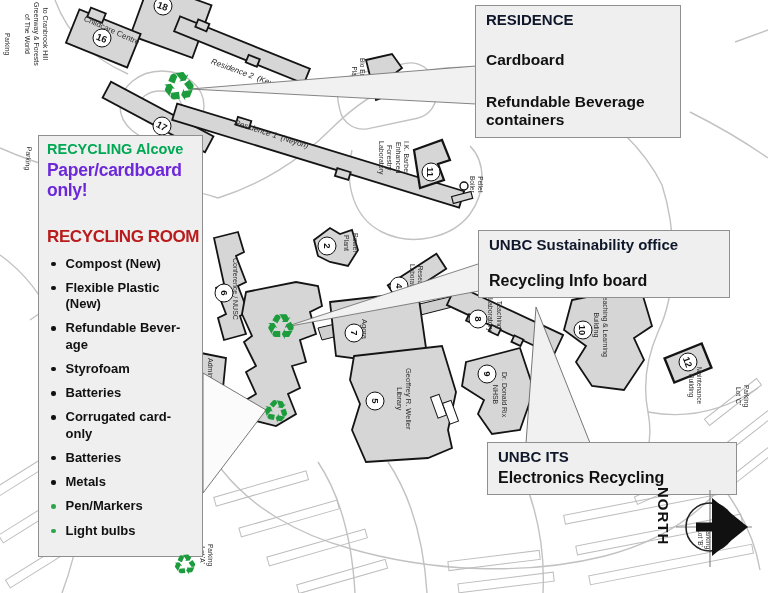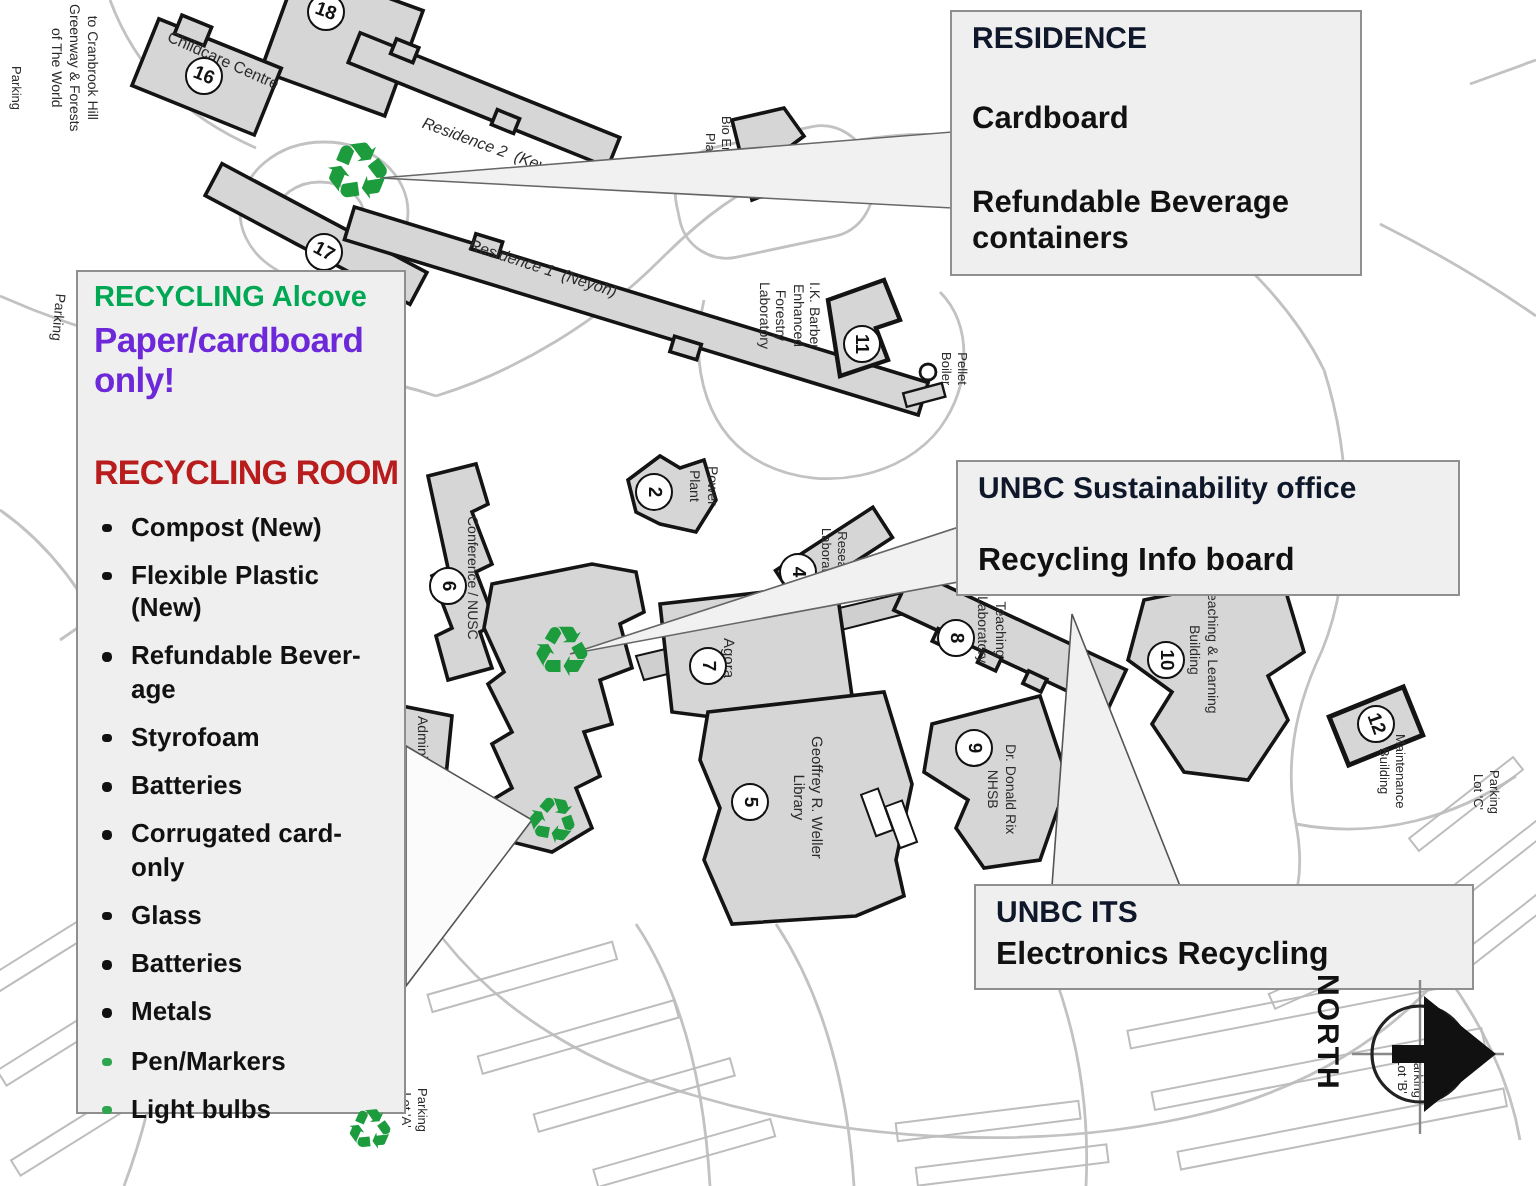--- a/index.html
+++ b/index.html
@@ -265,24 +265,20 @@
         <span class="dot"></span>
         <span class="txt">Batteries</span>
       </div>
     <div class="r-item">
         <span class="dot"></span>
         <span class="txt">Corrugated card-
 only</span>
       </div>
     <div class="r-item">
         <span class="dot"></span>
-        <span class="txt">Glass</span>
-      </div>
-    <div class="r-item">
-        <span class="dot"></span>
         <span class="txt">Batteries</span>
       </div>
     <div class="r-item">
         <span class="dot"></span>
         <span class="txt">Metals</span>
       </div>
     <div class="r-item">
         <span class="dot green"></span>
         <span class="txt">Pen/Markers</span>
       </div>

